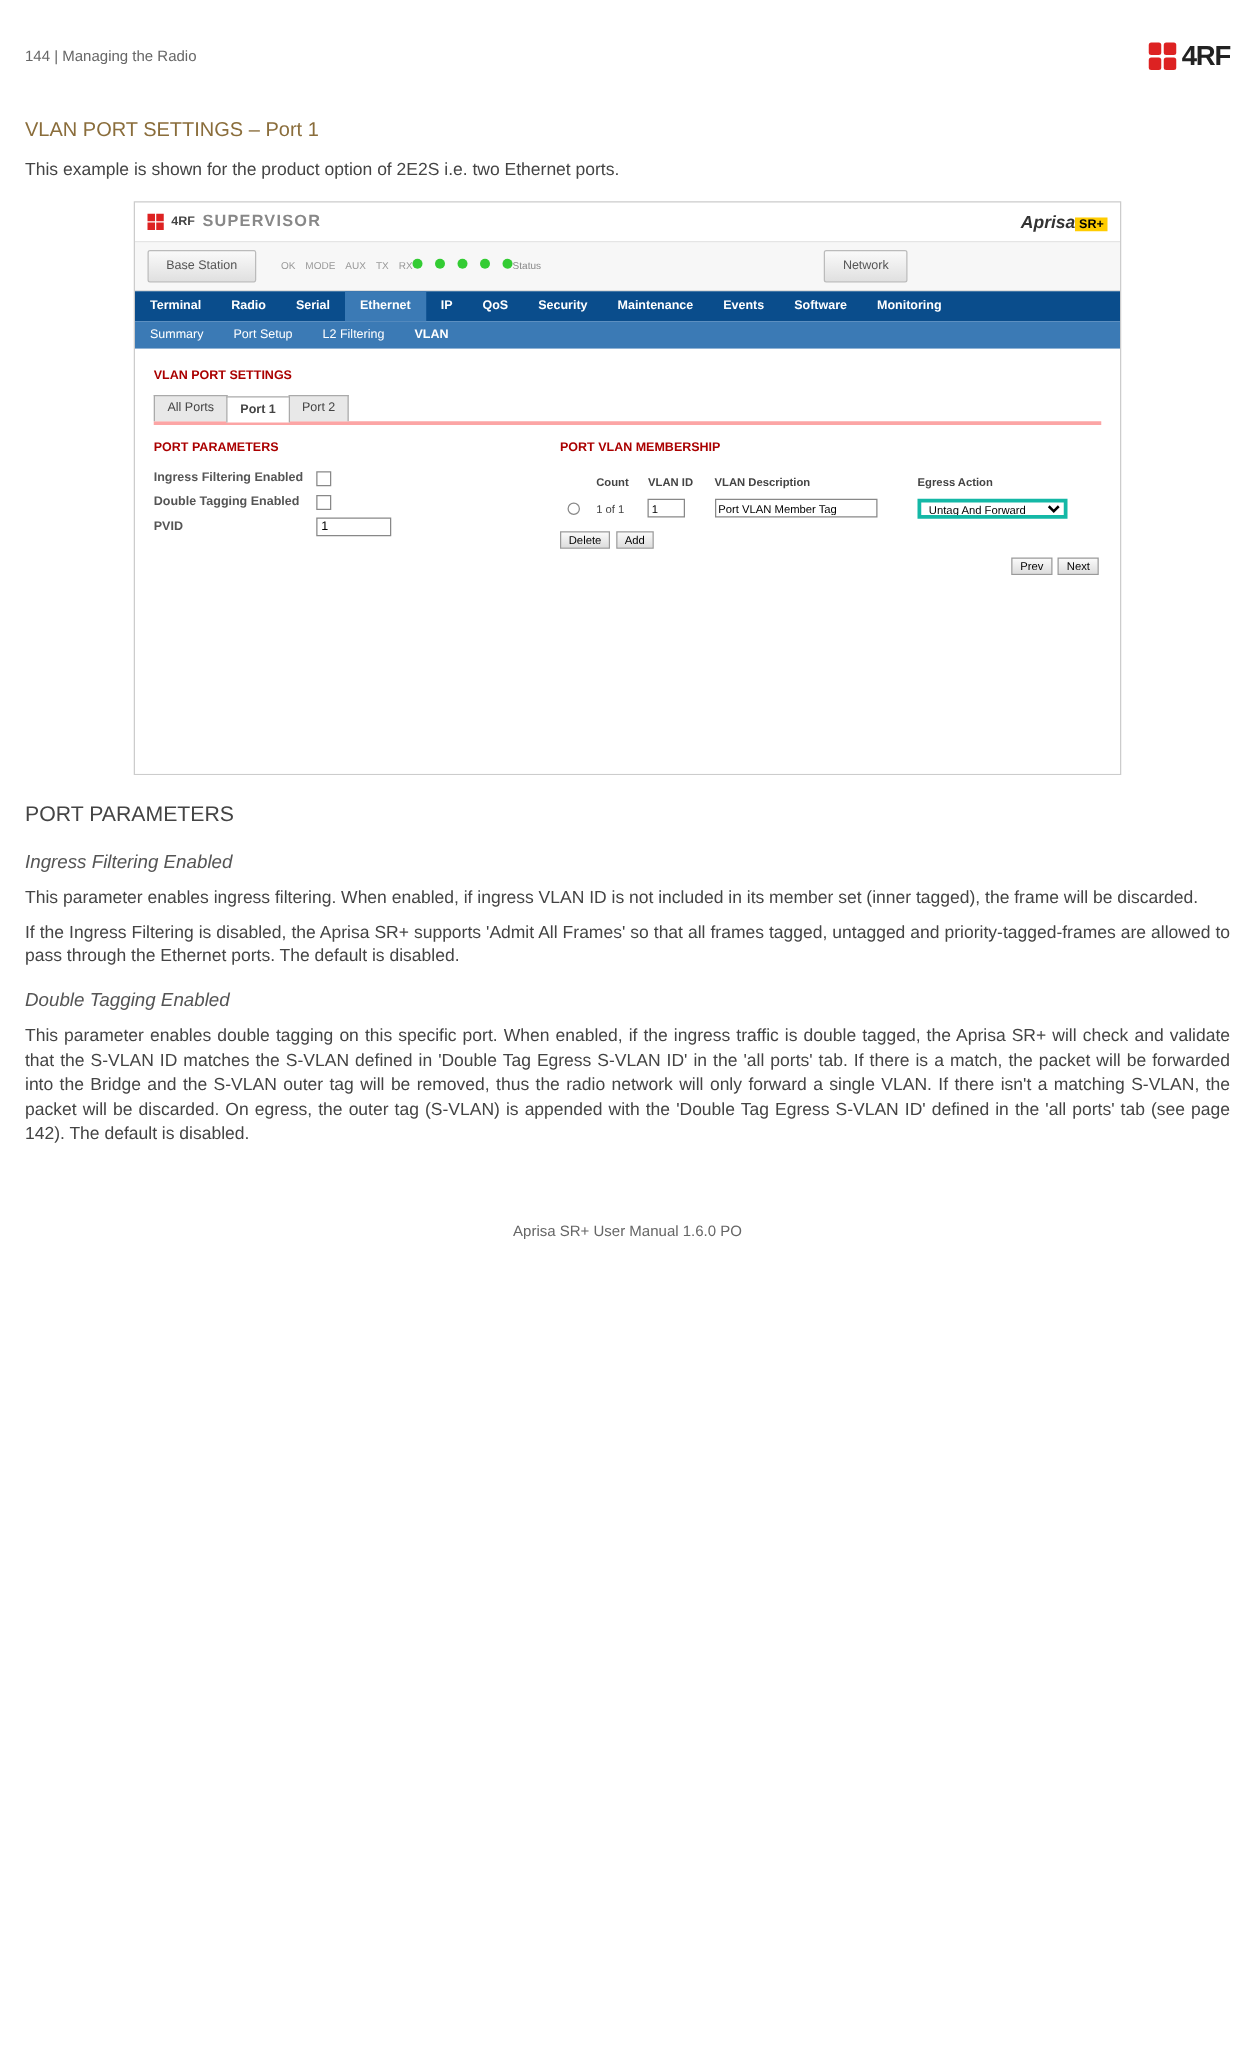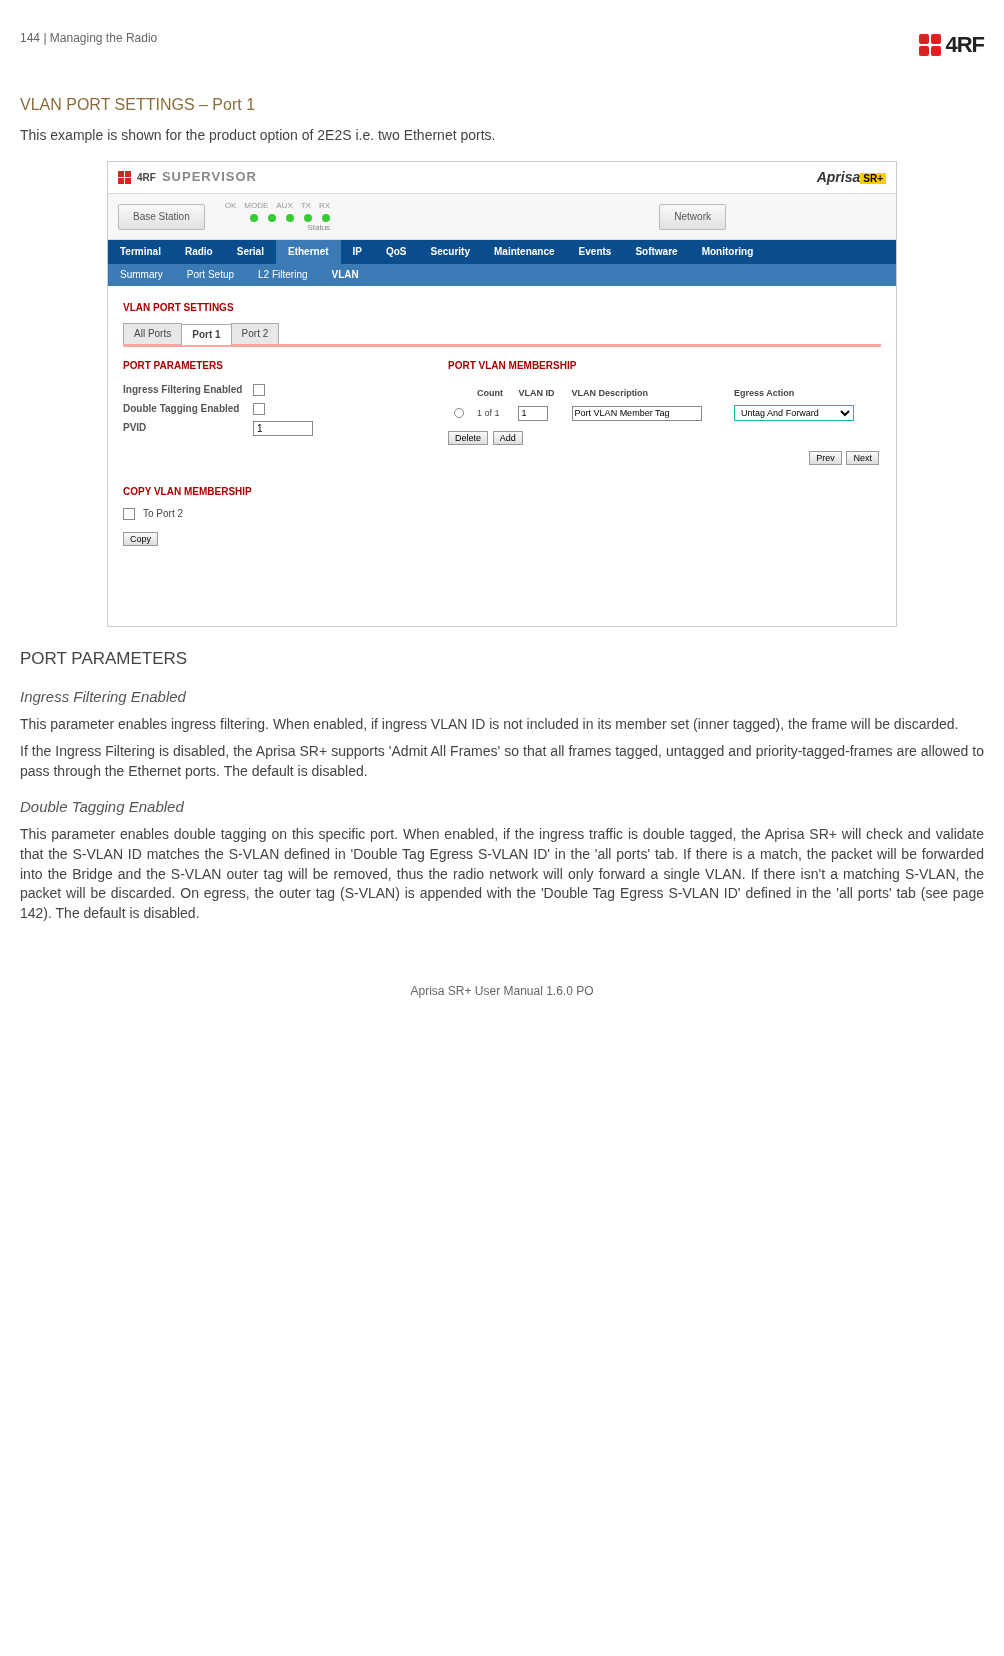--- a/index.html
+++ b/index.html
@@ -1,38 +1,38 @@
 <!DOCTYPE html>
 <html><head>
 <meta charset="utf-8">
 <style>
 *{margin:0;padding:0;box-sizing:border-box}
 body{font-family:"Trebuchet MS",Arial,sans-serif;color:#444;font-size:14px;line-height:1.4;width:1004px;margin:0 auto;padding:30px 20px}
-.page-header{display:flex;justify-content:space-between;padding-bottom:8px}
+.page-header{display:flex;justify-content:space-between;align-items:center;padding-bottom:8px}
 .header-left{font-size:12px;color:#666}
 .logo-4rf{display:flex;align-items:center;gap:4px}
 .logo-squares{display:grid;grid-template-columns:repeat(2,10px);grid-template-rows:repeat(2,10px);gap:2px}
 .logo-squares span{background:#d22;border-radius:2px}
 .logo-text{font-size:22px;font-weight:bold;color:#222;letter-spacing:-1px}
 .section-title{color:#8a6d3b;font-size:16px;margin:25px 0 10px}
 .body-text{margin:8px 0;text-align:justify}
 .section-heading{color:#444;font-size:17px;margin:20px 0 10px}
 .subsection{font-style:italic;color:#555;margin:15px 0 8px;font-size:15px}
 .footer{text-align:center;margin-top:60px;font-size:12px;color:#666}
 .screenshot{width:790px;margin:15px auto;border:1px solid #ccc;background:#fff;font-size:10px}
 .ss-top{display:flex;justify-content:space-between;align-items:center;padding:6px 10px;border-bottom:1px solid #ddd}
 .ss-brand{display:flex;align-items:center;gap:6px}
 .ss-brand-sq{display:grid;grid-template-columns:repeat(2,6px);grid-template-rows:repeat(2,6px);gap:1px}
 .ss-brand-sq span{background:#d22}
 .ss-sup{font-size:13px;color:#888;letter-spacing:1px;font-weight:600}
 .ss-aprisa{font-style:italic;font-size:14px;color:#333;font-weight:bold}
 .ss-aprisa span{background:#fc0;color:#000;padding:0 3px;font-style:normal;font-size:10px}
 .ss-status{display:flex;align-items:center;padding:6px 10px;gap:20px;border-bottom:1px solid #ddd;background:#f7f7f7}
 .ss-btn{background:linear-gradient(#fafafa,#e0e0e0);border:1px solid #bbb;padding:5px 14px;border-radius:2px;font-size:10px;color:#555}
-.leds{display:flex;flex-direction:column;align-items:flex-end;font-size:8px;color:#888}
+.leds{display:flex;flex-direction:row;align-items:flex-start;font-size:8px;color:#888}
 .led-row{display:flex;gap:8px;margin-bottom:2px}
 .led-row span{font-size:8px;color:#999}
 .led-dots{display:flex;gap:10px}
 .led-dots i{width:8px;height:8px;border-radius:50%;background:#3c3}
 .ss-nav{background:#0a4d8c;display:flex}
 .ss-nav a{color:#fff;padding:5px 12px;font-size:10px;font-weight:bold}
 .ss-nav a.active{background:#3b7ab5}
 .ss-subnav{background:#3b7ab5;display:flex}
 .ss-subnav a{color:#fff;padding:4px 12px;font-size:10px}
 .ss-subnav a.active{font-weight:bold}
@@ -46,21 +46,21 @@
 .panel h4{color:#a00;font-size:10px;font-weight:bold;margin-bottom:10px}
 .frow{display:flex;align-items:center;margin-bottom:5px;font-size:10px}
 .frow label{width:130px;color:#555;font-weight:bold}
 .cbox{width:12px;height:12px;border:1px solid #888;background:#fff}
 .txtin{border:1px solid #888;width:60px;height:15px;font-size:10px;padding:0 3px}
 .mtable{font-size:9px;width:100%}
 .mtable th{text-align:left;font-weight:bold;padding:2px 4px;color:#444}
 .mtable td{padding:2px 4px}
 .tin{border:1px solid #888;height:15px;font-size:9px;padding:0 2px}
 .radio{width:10px;height:10px;border:1px solid #888;border-radius:50%}
-.sel{border:1px solid #14b8a6;font-size:9px;height:16px;background:#fff;padding:0 2px}
+.sel{border:3px solid #14b8a6;font-size:9px;height:16px;background:#fff;padding:0 2px}
 .minibtn{background:linear-gradient(#fafafa,#ddd);border:1px solid #999;font-size:9px;padding:1px 6px;margin-right:2px}
 .bbar{margin-top:6px}
 .pnbar{text-align:right;margin-top:6px}
 .copy-sect{margin-top:20px}
 .copy-sect h4{color:#a00;font-size:10px;font-weight:bold;margin-bottom:8px}
 .saverow{margin-top:40px}
 .ss-footer{display:flex;justify-content:space-between;padding:6px 10px;border-top:1px solid #ddd;font-size:10px;color:#555;background:#f0f0f0}
 .ss-footer a{color:#555;text-decoration:underline}
 </style>
 </head>
@@ -191,28 +191,20 @@
         <div class="bbar">
           <button class="minibtn">Delete</button>
           <button class="minibtn">Add</button>
         </div>
         <div class="pnbar">
           <button class="minibtn">Prev</button>
           <button class="minibtn">Next</button>
         </div>
       </div>
     </div>
-    <div class="copy-sect">
-      <h4>COPY VLAN MEMBERSHIP</h4>
-      <div class="frow">
-        <div class="cbox" style="margin-right:8px"></div>
-        <span>To Port 2</span>
-      </div>
-      <button class="minibtn" style="margin-top:6px">Copy</button>
-    </div>
   </div>
 </div>
 
 <div class="section-heading">PORT PARAMETERS</div>
 
 <div class="subsection">Ingress Filtering Enabled</div>
 <p class="body-text">This parameter enables ingress filtering. When enabled, if ingress VLAN ID is not included in its member set (inner tagged), the frame will be discarded.</p>
 <p class="body-text">If the Ingress Filtering is disabled, the Aprisa SR+ supports 'Admit All Frames' so that all frames tagged, untagged and priority-tagged-frames are allowed to pass through the Ethernet ports. The default is disabled.</p>
 
 <div class="subsection">Double Tagging Enabled</div>

